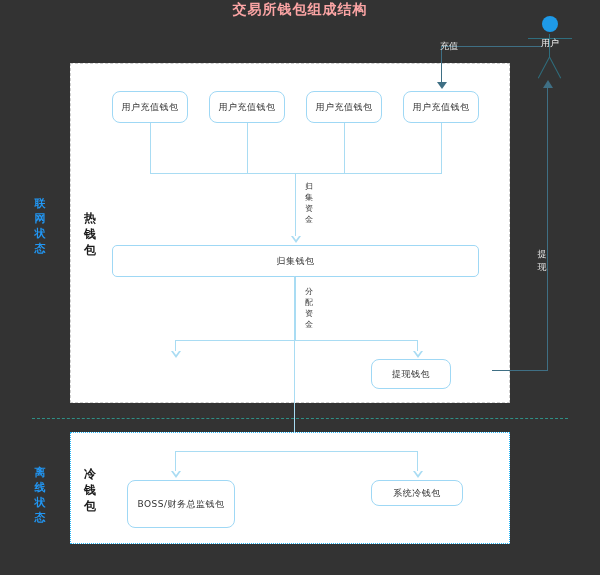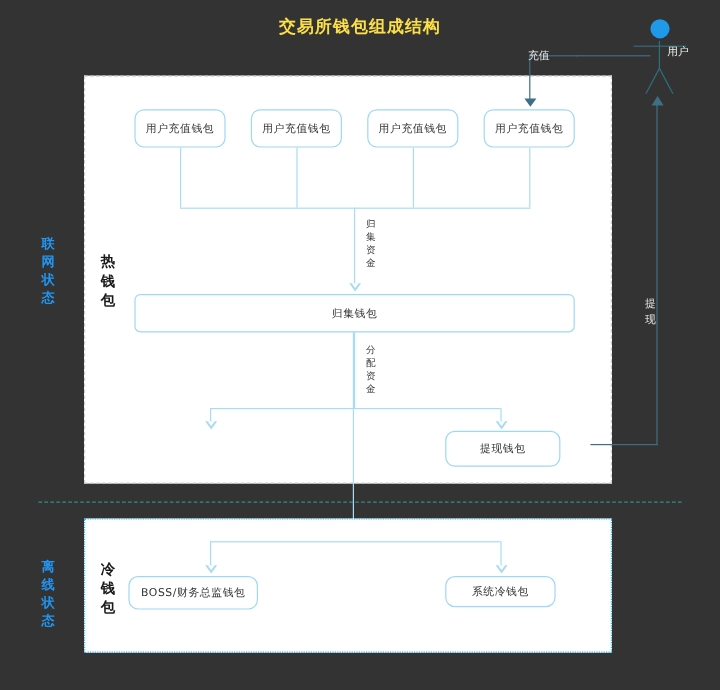--- a/index.html
+++ b/index.html
@@ -7,23 +7,23 @@
     width:600px;height:575px;
     background:#333333;
     font-family:"DejaVu Sans","Liberation Sans",sans-serif;
     overflow:hidden;
     position:relative;
   }
   #stage{position:absolute;left:0;top:0;width:600px;height:575px;}
 
   
   .title{
-    position:absolute;left:0;top:14px;width:600px;
-    text-align:center;
-    color:#fde047;
+    position:absolute;left:0;top:1px;width:600px;
+    text-align:center;
+    color:#fca5a5;
     font-size:14px;
     font-weight:bold;
     letter-spacing:1px;
   }
 
   
   .state-label{
     position:absolute;
     color:#2196f3;
     font-size:11px;
@@ -157,21 +157,21 @@
     position:absolute;left:21px;top:18px;width:1px;height:24px;
     background:#2f6e7e;
   }
   .actor .leg{
     position:absolute;top:41px;width:1px;height:24px;background:#2f6e7e;
   }
   .actor .leg.l{left:21px;transform-origin:top center;transform:rotate(28deg);}
   .actor .leg.r{left:21px;transform-origin:top center;transform:rotate(-28deg);}
   .actor .caption{
     position:absolute;left:-2px;top:21px;width:48px;
-    text-align:right;color:#f0f0f0;font-size:9px;
+    text-align:center;color:#f0f0f0;font-size:9px;
   }
 </style>
 </head>
 <body>
 
 <div id="stage">
 
   <div class="title">交易所钱包组成结构</div>
 
   <div class="state-label" style="left:32px;top:196px;">
@@ -240,42 +240,42 @@
       <span>资</span>
       <span>金</span>
     </div>
 
     <div class="line hline" style="left:104px;top:276px;width:242px;"></div>
     <div class="line vline" style="left:104px;top:276px;height:13px;"></div>
     <div class="line vline" style="left:346px;top:276px;height:13px;"></div>
     <div class="arrow-down hollow" style="left:100px;top:287px;"></div>
     <div class="arrow-down hollow" style="left:342px;top:287px;"></div>
 
-    <div class="node" style="left:300px;top:295px;width:96px;height:30px;">
+    <div class="node" style="left:300px;top:295px;width:80px;height:30px;">
       <span>提现钱包</span>
     </div>
   </div>
 
   <div class="line vline" style="left:294px;top:276px;height:174px;"></div>
 
   <div class="panel cold">
 
     <div class="panel-caption" style="left:12px;top:33px;">
       <span>冷</span>
       <span>钱</span>
       <span>包</span>
     </div>
 
     <div class="line hline" style="left:104px;top:18px;width:242px;"></div>
     <div class="line vline" style="left:104px;top:18px;height:22px;"></div>
     <div class="line vline" style="left:346px;top:18px;height:22px;"></div>
     <div class="arrow-down hollow" style="left:100px;top:38px;"></div>
     <div class="arrow-down hollow" style="left:342px;top:38px;"></div>
 
-    <div class="node" style="left:36px;top:47px;width:108px;height:28px;">
+    <div class="node" style="left:56px;top:47px;width:108px;height:48px;">
       <span>BOSS/财务总监钱包</span>
     </div>
     <div class="node" style="left:300px;top:47px;width:92px;height:26px;">
       <span>系统冷钱包</span>
     </div>
   </div>
 
   <div class="line hline dark" style="left:480px;top:46px;width:62px;"></div>
   <div class="line hline dark" style="left:441px;top:46px;width:40px;"></div>
   <div class="line vline dark" style="left:441px;top:46px;height:40px;"></div>

